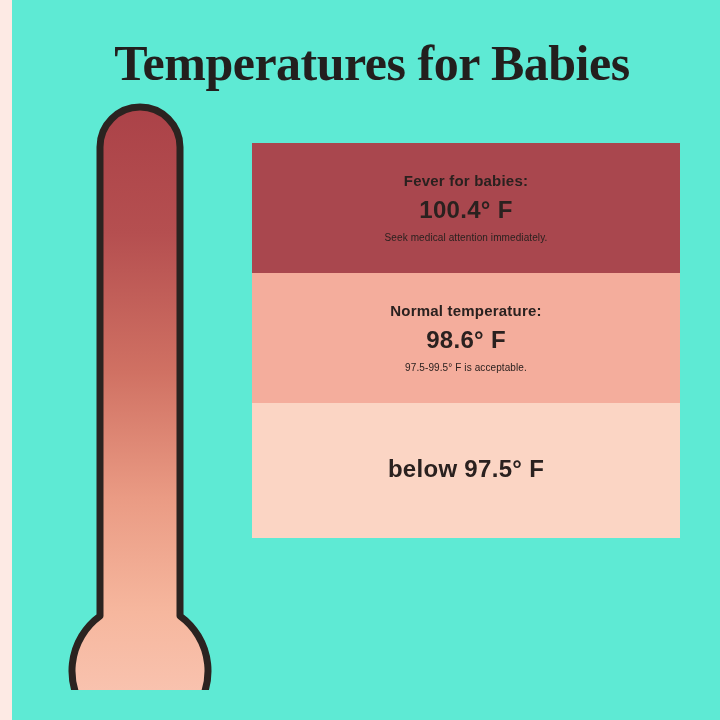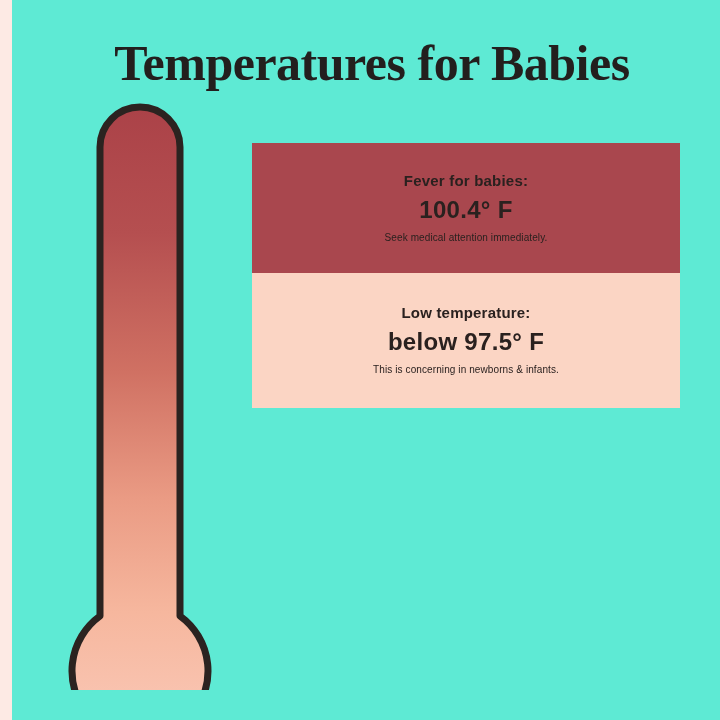--- a/index.html
+++ b/index.html
@@ -130,21 +130,24 @@
 
   <div id="bands">
 
     <div class="band band-1">
       <div class="band-label">Fever for babies:</div>
       <div class="band-value">100.4° F</div>
       <div class="band-note">Seek medical attention immediately.</div>
     </div>
 
 
+    <div class="band band-3">
+      <div class="band-label">Normal temperature:</div>
+      <div class="band-value">98.6° F</div>
+      <div class="band-note">97.5-99.5° F is acceptable.</div>
+    </div>
 
     <div class="band band-4">
-      <div class="band-label">Low temperature:</div>
       <div class="band-value">below 97.5° F</div>
-      <div class="band-note">This is concerning in newborns &amp; infants.</div>
     </div>
 
   </div>
 </div>
 
 </body></html>

